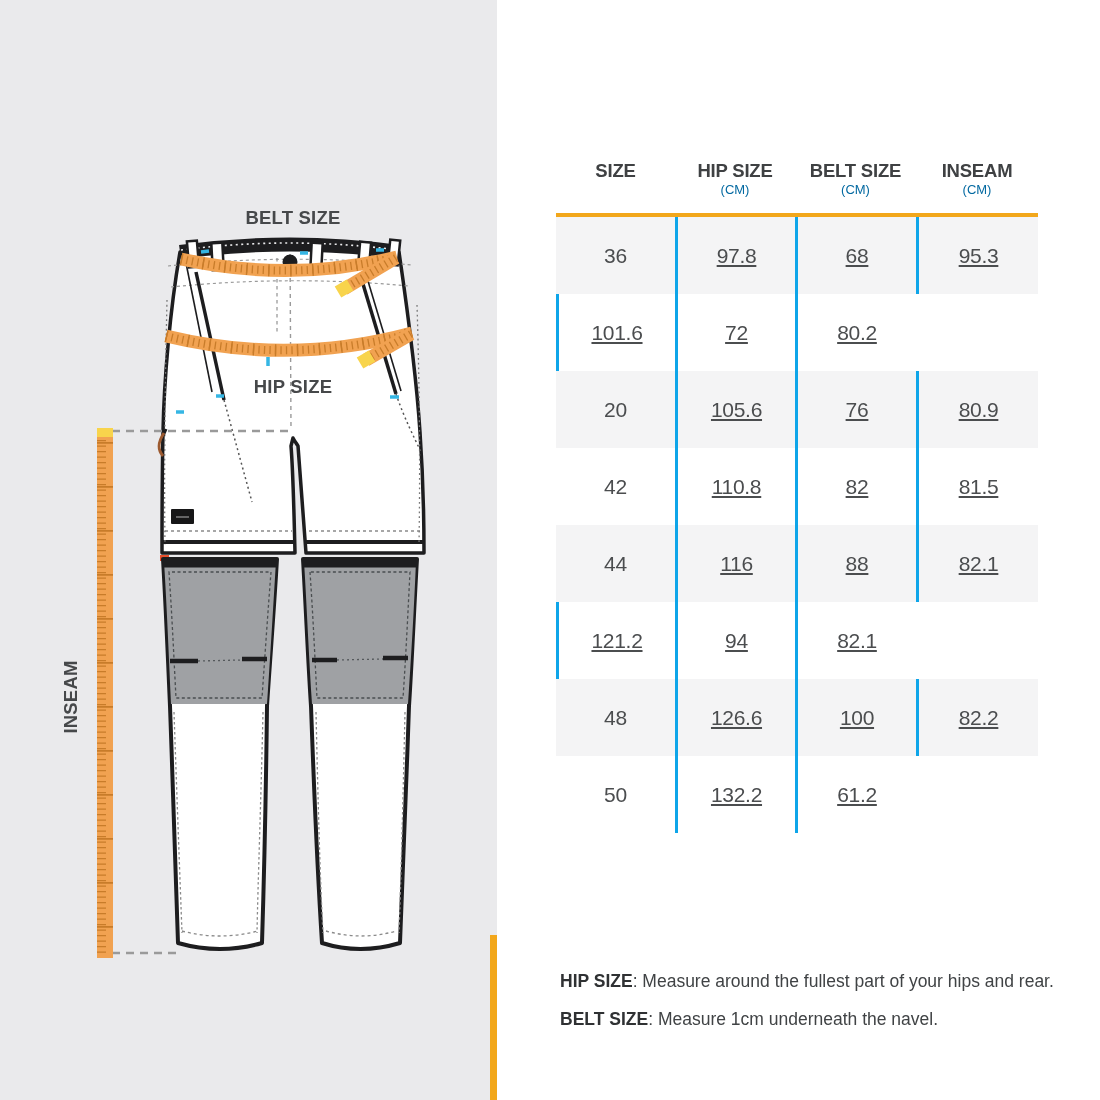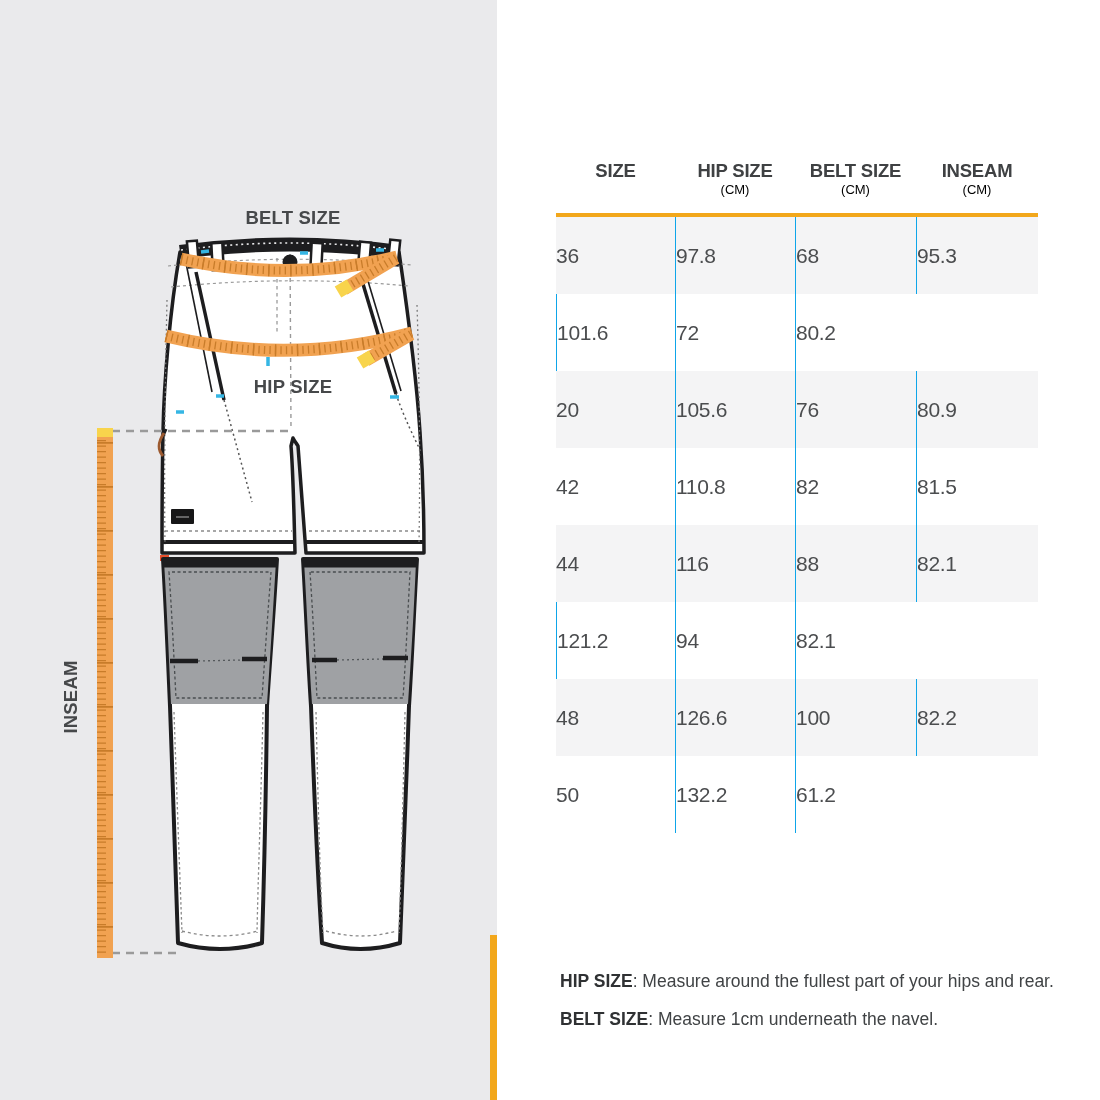--- a/index.html
+++ b/index.html
@@ -21,30 +21,30 @@
   .belt-label{left:173px;top:207px;width:240px;}
   .hip-label{left:173px;top:376px;width:240px;}
   .inseam-label{
     left:-39px;top:686px;width:220px;
     transform:rotate(-90deg);transform-origin:center;
   }
   
   .table-wrap{position:absolute;left:556px;top:160px;width:482px;}
   .thead{display:grid;grid-template-columns:119px 120px 121px 122px;}
   .h-title{font-weight:bold;font-size:18.5px;color:#3F4143;text-align:center;line-height:22px;letter-spacing:-.2px;}
-  .h-unit{font-size:13px;color:#000000;text-align:center;line-height:16px;height:16px;}
+  .h-unit{font-size:13px;color:#0369a1;text-align:center;line-height:16px;height:16px;}
   .rule{height:4px;background:#F2A71B;margin-top:15px;}
   .tbody{}
   .trow{display:grid;grid-template-columns:119px 120px 121px 122px;height:77px;}
   .trow.alt{background:#F4F4F5;}
   .cell{
     font-size:21px;color:#4B4D4F;letter-spacing:-.3px;
-    text-align:left;line-height:77px;
-  }
-  .cell.sep{border-left:1px solid #0ea5e9;}
+    text-align:center;line-height:77px;
+  }
+  .cell.sep{border-left:3px solid #0ea5e9;text-decoration:underline;}
   
   .notes{position:absolute;left:560px;top:962px;width:540px;}
   .note-line{font-size:17.5px;line-height:38px;color:#404345;}
   .note-label{font-weight:bold;color:#2F3133;}
   .accent-bar{
     position:absolute;left:490px;top:935px;width:7px;height:165px;
     background:#F2A71B;
   }
 </style>
 </head>

